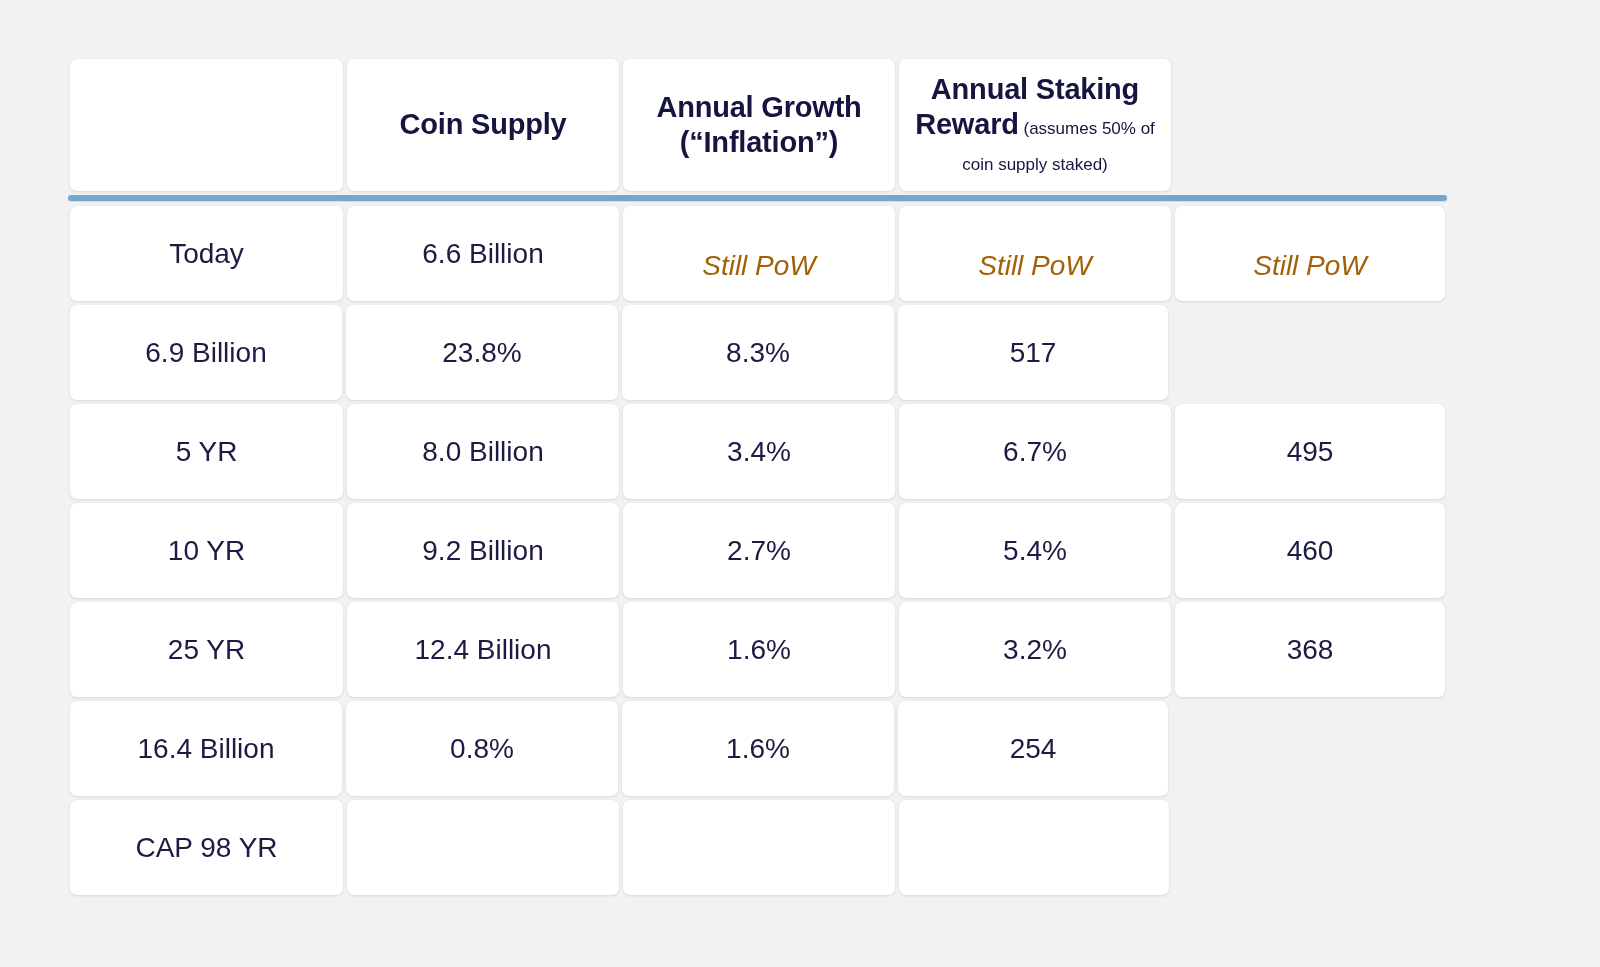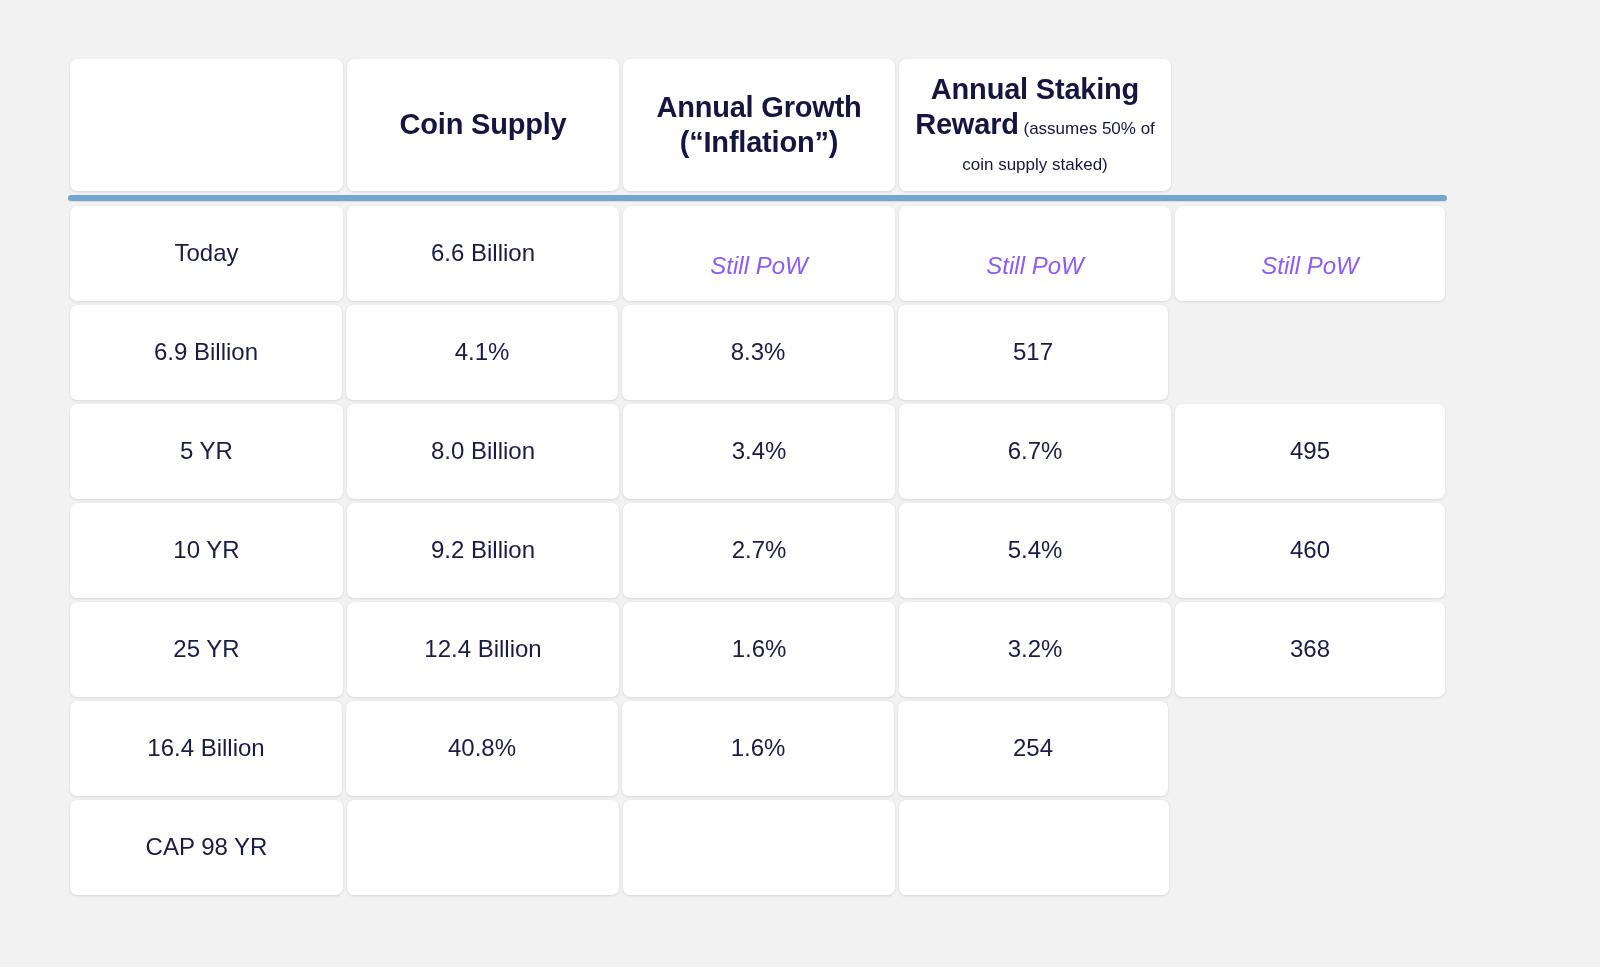--- a/index.html
+++ b/index.html
@@ -78,27 +78,27 @@
     margin-top: 2px;
     margin-bottom: 3px;
     box-shadow: 0 1px 1px rgba(0,0,0,0.10);
   }
 
   
   .data-row .cell { height: 99px; }
 
   .cell-text {
     color: #1b1b43;
-    font-size: 24px;
+    font-size: 28px;
     font-weight: 400;
     line-height: 1.2;
   }
 
   .cell-text.muted {
-    color: #8b5cf6;
+    color: #a16207;
     font-style: italic;
     font-weight: 400;
     margin-top: 25px;
   }
 
   .cell-text.empty { visibility: hidden; }
 </style>
 </head>
 <body>
 
@@ -165,21 +165,21 @@
     </div>
 
     <div class="row data-row">
       <div class="cell c1">
         <div class="cell-inner">
             <span class="cell-text">6.9 Billion</span>
           </div>
       </div>
       <div class="cell c2">
         <div class="cell-inner">
-            <span class="cell-text">4.1%</span>
+            <span class="cell-text">23.8%</span>
           </div>
       </div>
       <div class="cell c3">
         <div class="cell-inner">
             <span class="cell-text">8.3%</span>
           </div>
       </div>
       <div class="cell c4">
         <div class="cell-inner">
             <span class="cell-text">517</span>
@@ -272,21 +272,21 @@
     </div>
 
     <div class="row data-row">
       <div class="cell c1">
         <div class="cell-inner">
             <span class="cell-text">16.4 Billion</span>
           </div>
       </div>
       <div class="cell c2">
         <div class="cell-inner">
-            <span class="cell-text">40.8%</span>
+            <span class="cell-text">0.8%</span>
           </div>
       </div>
       <div class="cell c3">
         <div class="cell-inner">
             <span class="cell-text">1.6%</span>
           </div>
       </div>
       <div class="cell c4">
         <div class="cell-inner">
             <span class="cell-text">254</span>

